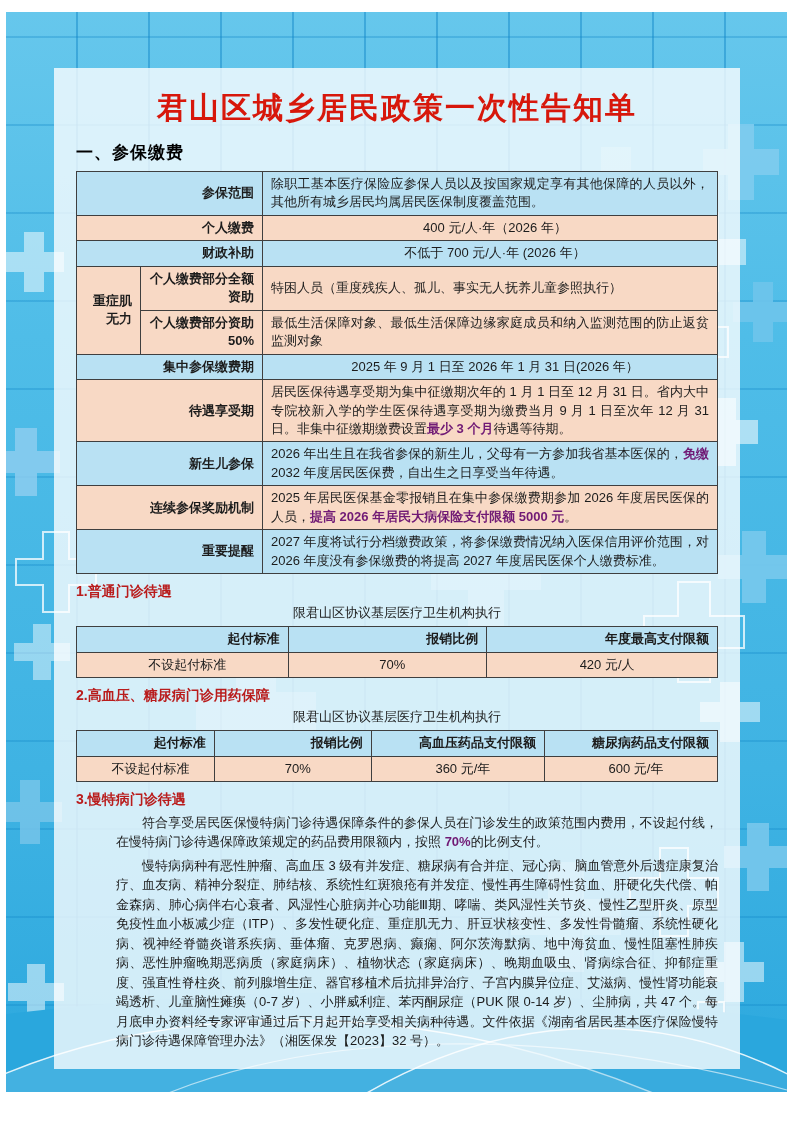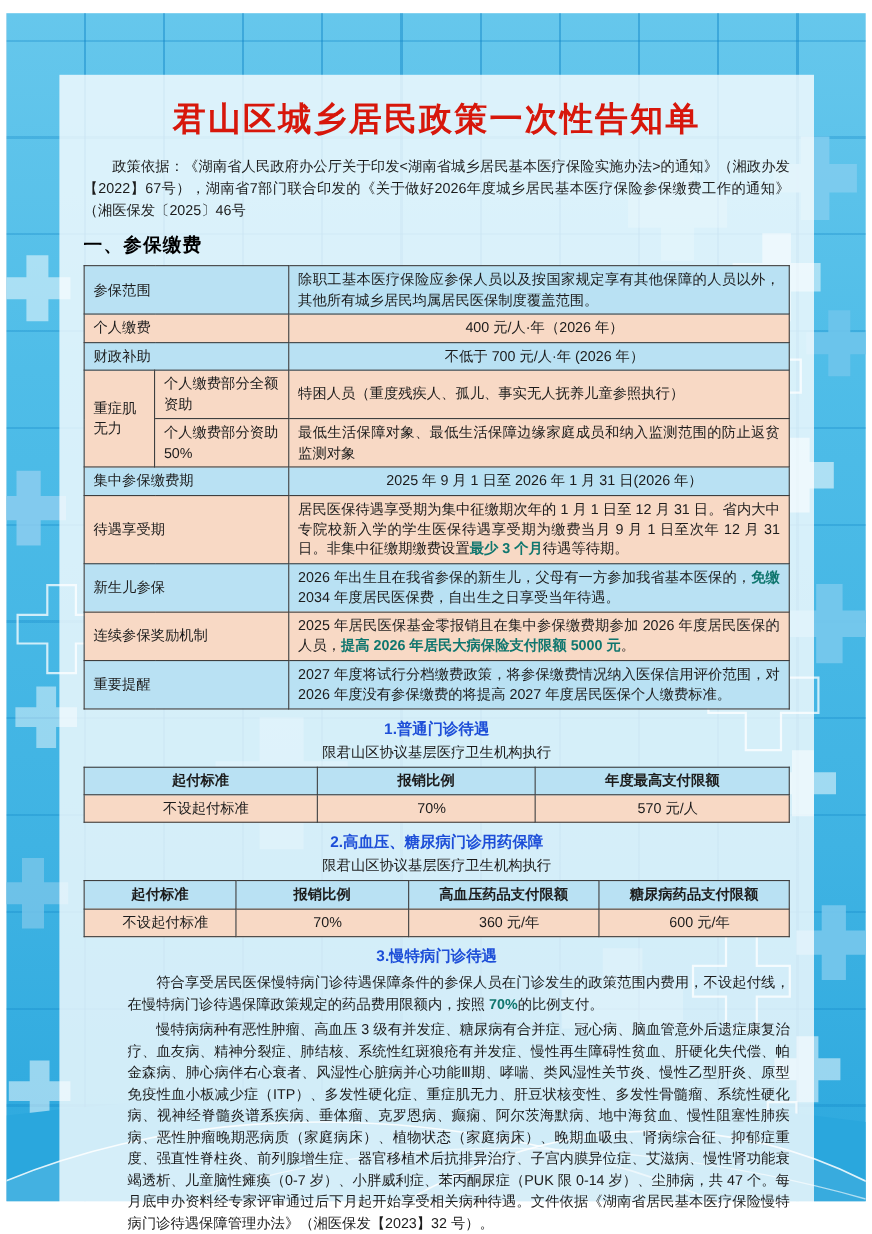--- a/index.html
+++ b/index.html
@@ -26,30 +26,30 @@
 
   .intro { font-size:13px; line-height:1.55; text-align:justify; text-indent:2em; margin-bottom:10px; }
 
   .sec-heading { color:#000000; font-size:17px; font-weight:800; margin:4px 0 7px 0; letter-spacing:1px; }
   .sec-heading.second { margin-top:16px; }
 
   table { width:100%; border-collapse:collapse; margin-bottom:9px; }
   table, td, th { border:1px solid #3f3f3f; }
   td, th { font-size:13px; line-height:1.42; padding:3px 8px; vertical-align:middle; }
   .t-enroll { border:1.5px solid #3f3f3f; }
-  .lbl { font-weight:normal; text-align:left; }
+  .lbl { font-weight:bold; text-align:right; }
   .blue { background:#b9e1f3; }
   .pink { background:#f8d9c5; }
   .ctr  { text-align:center;padding-left:18px; }
   .just { text-align:justify; }
-  .red  { color:#0f766e; font-weight:bold; }
-
-  .sub-title { color:#1d4ed8; font-size:14px; font-weight:800; margin:3px 0 3px 0;text-align:center; }
+  .red  { color:#701a75; font-weight:bold; }
+
+  .sub-title { color:#b91c1c; font-size:14px; font-weight:800; margin:3px 0 3px 0; }
   .sub-note  { font-size:13px; margin:0 0 4px 0;text-align:center; }
-  .sub-table th { font-weight:bold; }
+  .sub-table th { font-weight:bold;text-align:right; }
 
   .para { font-size:13px; line-height:1.5; text-align:justify; text-indent:2em; margin-top:4px;margin-left:40px; }
 </style>
 </head>
 <body>
 
 <div class="page">
 
   <div class="band">
     <svg class="decor-svg" id="crosses" viewBox="0 0 781 1080">
@@ -83,21 +83,20 @@
       <path d="M-60,140 C140,30 430,28 690,150 L-60,150 Z" fill="rgba(255,255,255,0.12)" stroke="rgba(255,255,255,0.85)" stroke-width="1.5"></path>
       <path d="M330,150 C500,38 680,42 830,140 L830,150 Z" fill="rgba(82,180,224,0.35)" stroke="rgba(255,255,255,0.85)" stroke-width="1.5"></path>
       <path d="M120,150 C300,60 560,66 781,128" fill="none" stroke="rgba(255,255,255,0.6)" stroke-width="1.2"></path>
     </svg>
   </div>
 
   <div class="card">
 
     <div class="title">君山区城乡居民政策一次性告知单</div>
 
-    <p class="intro">政策依据：《湖南省人民政府办公厅关于印发&lt;湖南省城乡居民基本医疗保险实施办法&gt;的通知》（湘政办发【2022】67号），湖南省7部门联合印发的《关于做好2026年度城乡居民基本医疗保险参保缴费工作的通知》（湘医保发〔2025〕46号</p>
 
     <div class="sec-heading">一、参保缴费</div>
 
     <table class="t-enroll">
       <colgroup>
           <col style="width:64px">
           <col style="width:122px">
           <col>
         </colgroup>
       <tbody>
@@ -125,21 +124,21 @@
       <tr class="blue">
         <td class="lbl" colspan="2">集中参保缴费期</td>
         <td class="ctr">2025 年 9 月 1 日至 2026 年 1 月 31 日(2026 年）</td>
       </tr>
       <tr class="pink">
         <td class="lbl" colspan="2">待遇享受期</td>
         <td class="just"><span>居民医保待遇享受期为集中征缴期次年的 1 月 1 日至 12 月 31 日。省内大中专院校新入学的学生医保待遇享受期为缴费当月 9 月 1 日至次年 12 月 31 日。非集中征缴期缴费设置</span><span class="red">最少 3 个月</span><span>待遇等待期。</span></td>
       </tr>
       <tr class="blue">
         <td class="lbl" colspan="2">新生儿参保</td>
-        <td class="just"><span>2026 年出生且在我省参保的新生儿，父母有一方参加我省基本医保的，</span><span class="red">免缴</span><span> 2034 年度居民医保费，自出生之日享受当年待遇。</span></td>
+        <td class="just"><span>2026 年出生且在我省参保的新生儿，父母有一方参加我省基本医保的，</span><span class="red">免缴</span><span> 2032 年度居民医保费，自出生之日享受当年待遇。</span></td>
       </tr>
       <tr class="pink">
         <td class="lbl" colspan="2">连续参保奖励机制</td>
         <td class="just"><span>2025 年居民医保基金零报销且在集中参保缴费期参加 2026 年度居民医保的人员，</span><span class="red">提高 2026 年居民大病保险支付限额 5000 元</span><span>。</span></td>
       </tr>
       <tr class="blue">
         <td class="lbl" colspan="2">重要提醒</td>
         <td class="just">2027 年度将试行分档缴费政策，将参保缴费情况纳入医保信用评价范围，对 2026 年度没有参保缴费的将提高 2027 年度居民医保个人缴费标准。</td>
       </tr>
     </tbody>
@@ -156,21 +155,21 @@
         </colgroup>
       <tbody>
           <tr class="blue">
         <th>起付标准</th>
         <th>报销比例</th>
         <th>年度最高支付限额</th>
       </tr>
       <tr class="pink ctr">
         <td class="ctr">不设起付标准</td>
         <td class="ctr">70%</td>
-        <td class="ctr">570 元/人</td>
+        <td class="ctr">420 元/人</td>
       </tr>
     </tbody>
       </table>
 
     <div class="sub-title">2.高血压、糖尿病门诊用药保障</div>
     <div class="sub-note">限君山区协议基层医疗卫生机构执行</div>
     <table class="sub-table">
       <colgroup>
           <col style="width:21.5%">
           <col style="width:24.5%">

